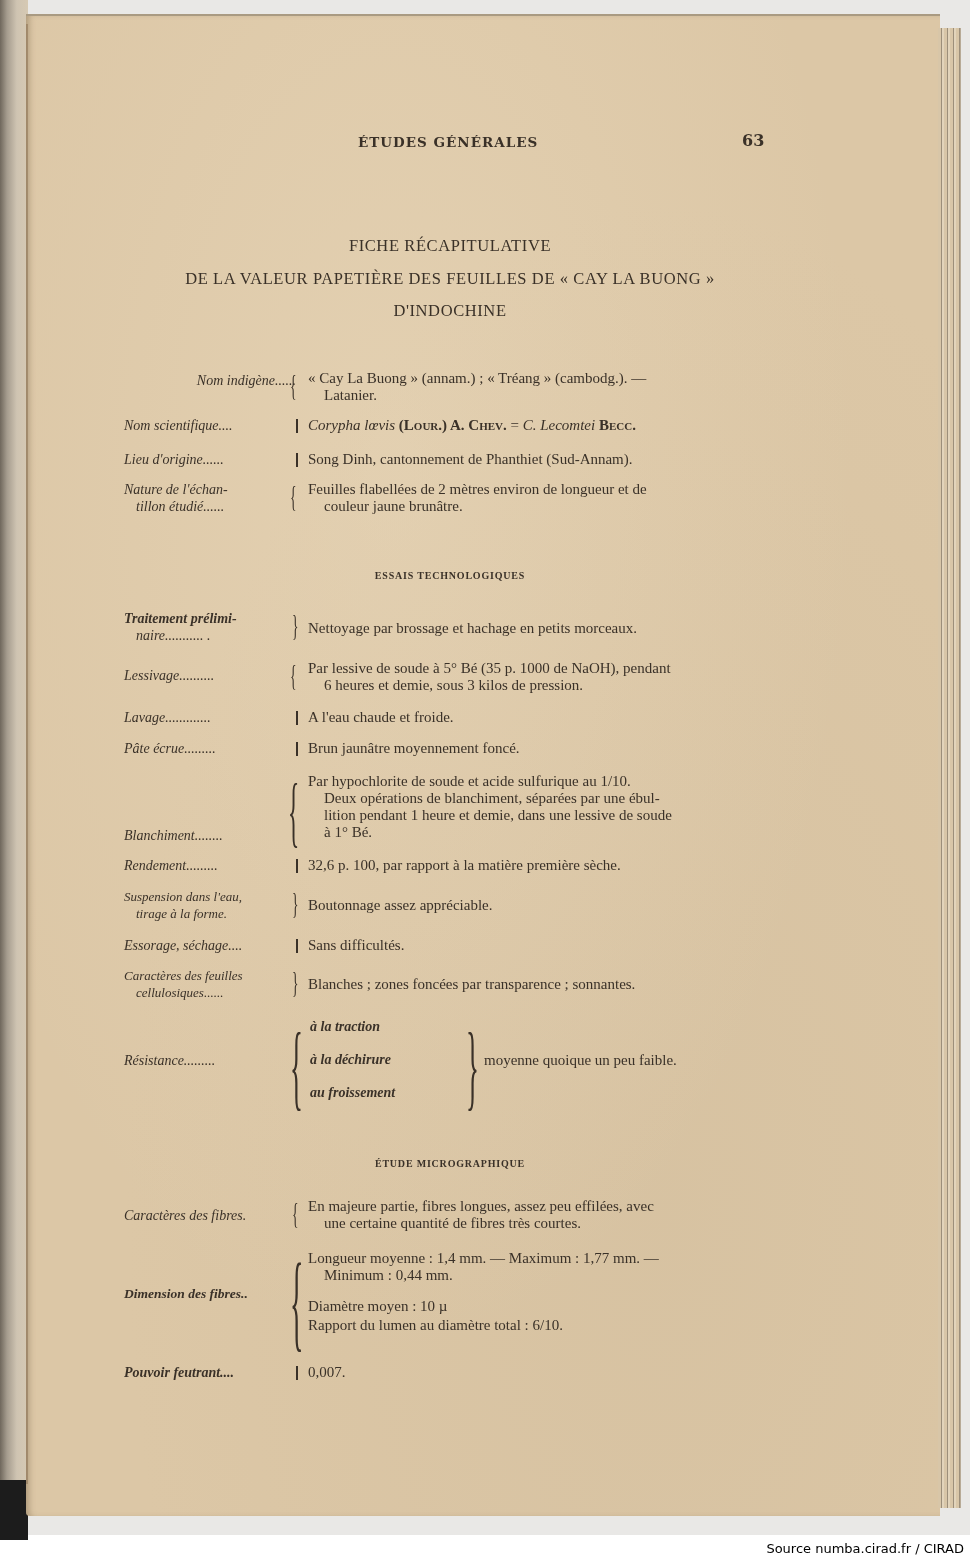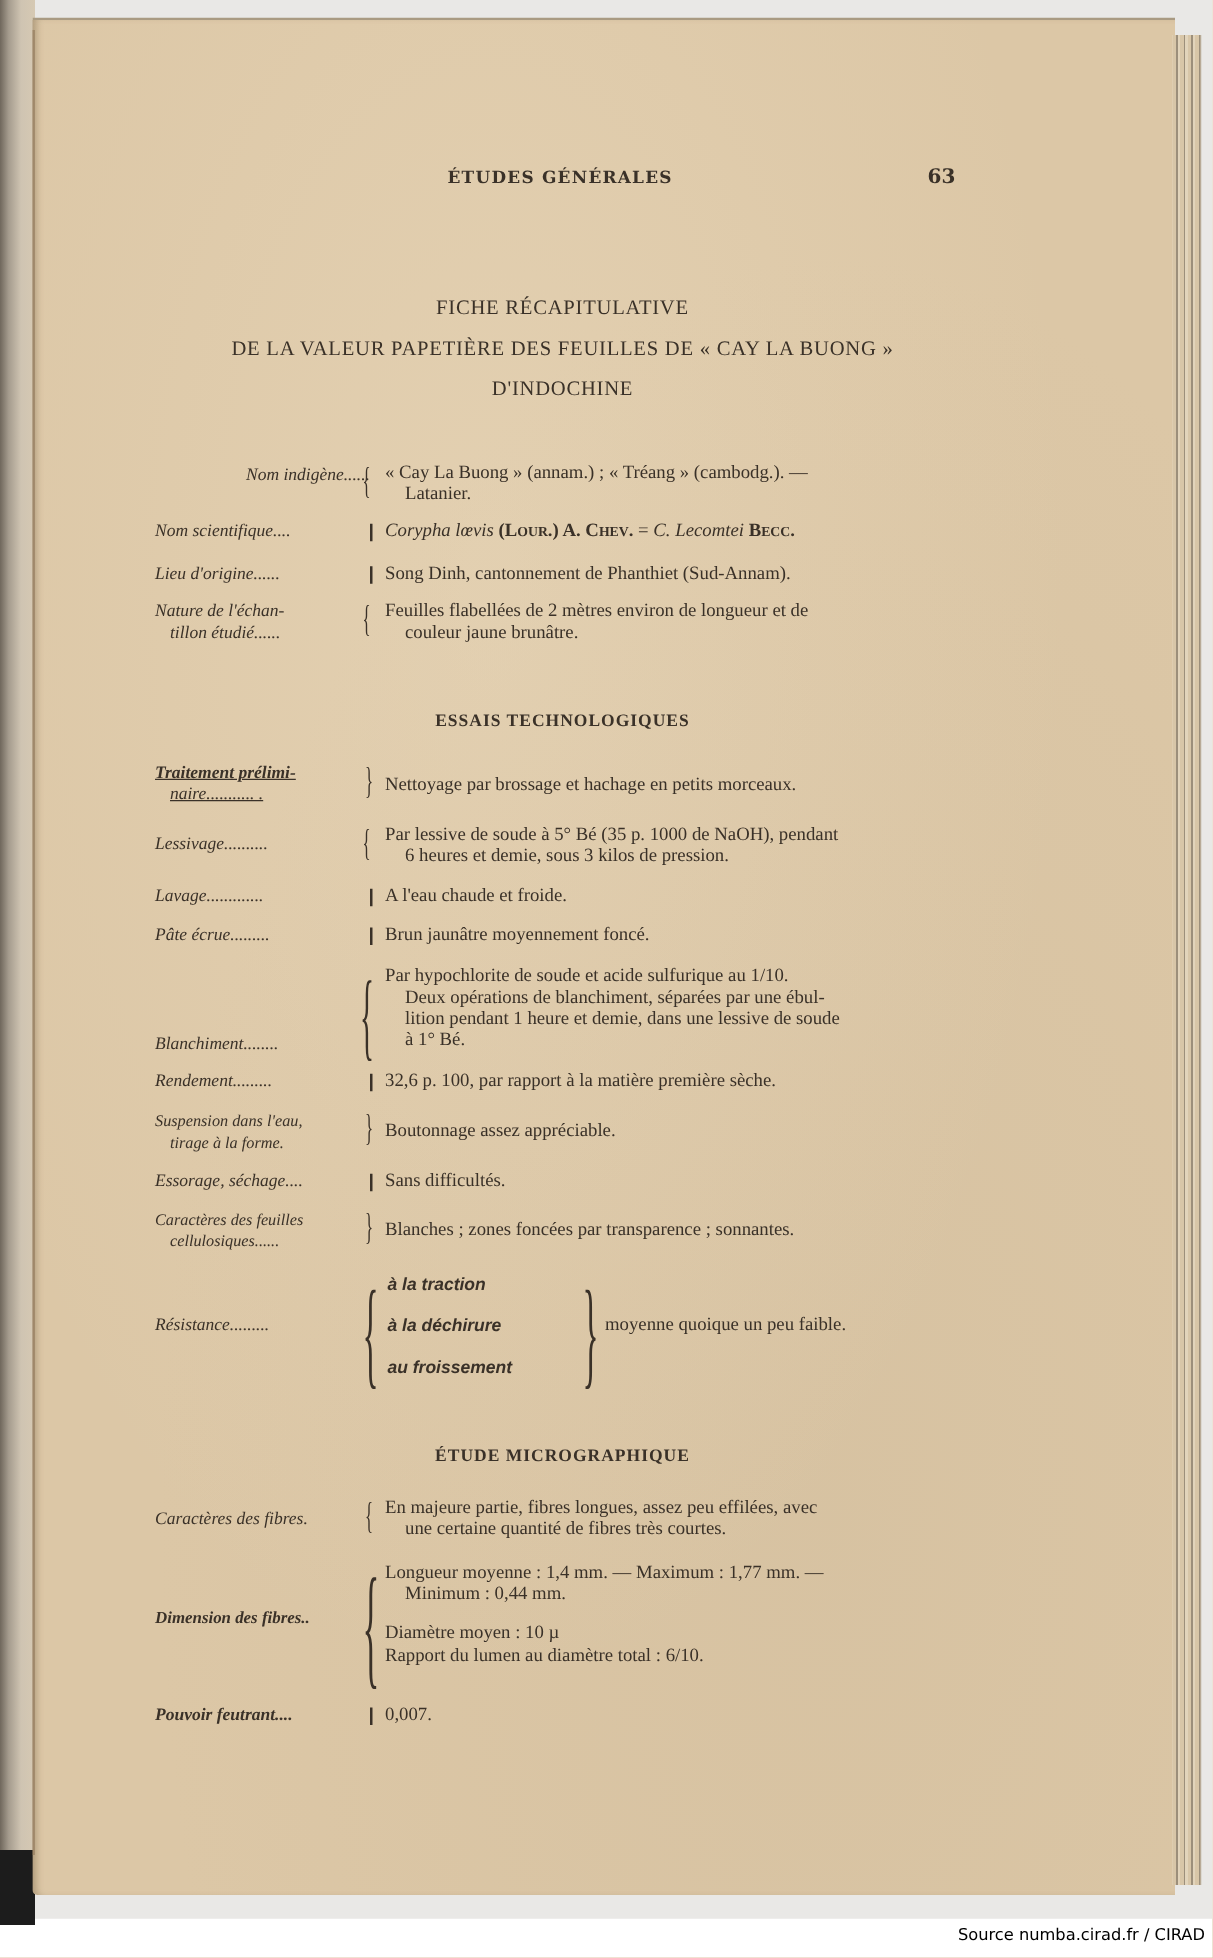--- a/index.html
+++ b/index.html
@@ -48,21 +48,21 @@
   .page-number {
     position:absolute; top:131px; left:742px;
     font-size:16px; font-weight:bold;
   }
   .title {
     position:absolute; left:120px; width:660px; text-align:center;
     font-family:"Liberation Serif", serif; font-size:16.5px; letter-spacing:0.6px;
   }
   .section-head {
     position:absolute; left:120px; width:660px; text-align:center;
-    font-family:"Liberation Serif", serif; font-size:14px; font-weight:bold; letter-spacing:0.8px;
+    font-family:"Liberation Serif", serif; font-size:10px; font-weight:bold; letter-spacing:0.8px;
   }
   .row { position:absolute; left:124px; width:650px; }
   .lbl {
     position:absolute; left:0; width:172px;
     font-family:"Liberation Serif", serif; font-style:italic; font-size:14px; line-height:17px;
   }
   .lbl .l2 { display:block; padding-left:12px; }
   .brace {
     position:absolute; font-family:"Liberation Serif", serif; color:#3a3128;
     transform-origin:top left;
@@ -72,21 +72,21 @@
   }
   .val {
     position:absolute; left:184px; width:462px;
     font-family:"Liberation Serif", serif; font-size:15px; line-height:17px;
   }
   .val .cont { display:block; padding-left:16px; }
   .sc { font-variant:small-caps; }
   .it { font-style:italic;margin-top:47px; }
   .b { font-weight:bold; }
   .sub-it {
-    position:absolute; left:186px; font-family:Liberation Sans, sans-serif;
+    position:absolute; left:186px; font-family:Liberation Serif, serif;
     font-style:italic; font-weight:bold; font-size:14px;
   }
   .source {
     position:absolute; right:6px; top:1541px;
     font-family:"DejaVu Sans", sans-serif; font-size:13px; color:#000000;
   }
 </style>
 </head>
 <body>
 
@@ -135,21 +135,21 @@
   <div class="brace" style="left:166px; top:-2px; font-size:30px; transform:scaleX(0.45);">{</div>
   <div class="val">
     <span>Feuilles flabellées de 2 mètres environ de longueur et de</span>
     <span class="cont">couleur jaune brunâtre.</span>
   </div>
 </div>
 
 <div class="section-head ink" style="top:570px;">ESSAIS TECHNOLOGIQUES</div>
 
 <div class="row ink" style="top:610px;">
-  <div class="lbl" style="font-weight:bold;text-decoration:underline;">
+  <div class="lbl" style="font-weight:bold;">
     <span>Traitement prélimi-</span>
     <span class="l2" style="font-weight:normal;">naire........... .</span>
   </div>
   <div class="brace" style="left:168px; top:-2px; font-size:30px; transform:scaleX(0.45);">}</div>
   <div class="val" style="top:10px;">Nettoyage par brossage et hachage en petits morceaux.</div>
 </div>
 
 <div class="row ink" style="top:660px;">
   <div class="lbl" style="top:7px;">Lessivage..........</div>
   <div class="brace" style="left:166px; top:-2px; font-size:30px; transform:scaleX(0.45);">{</div>

